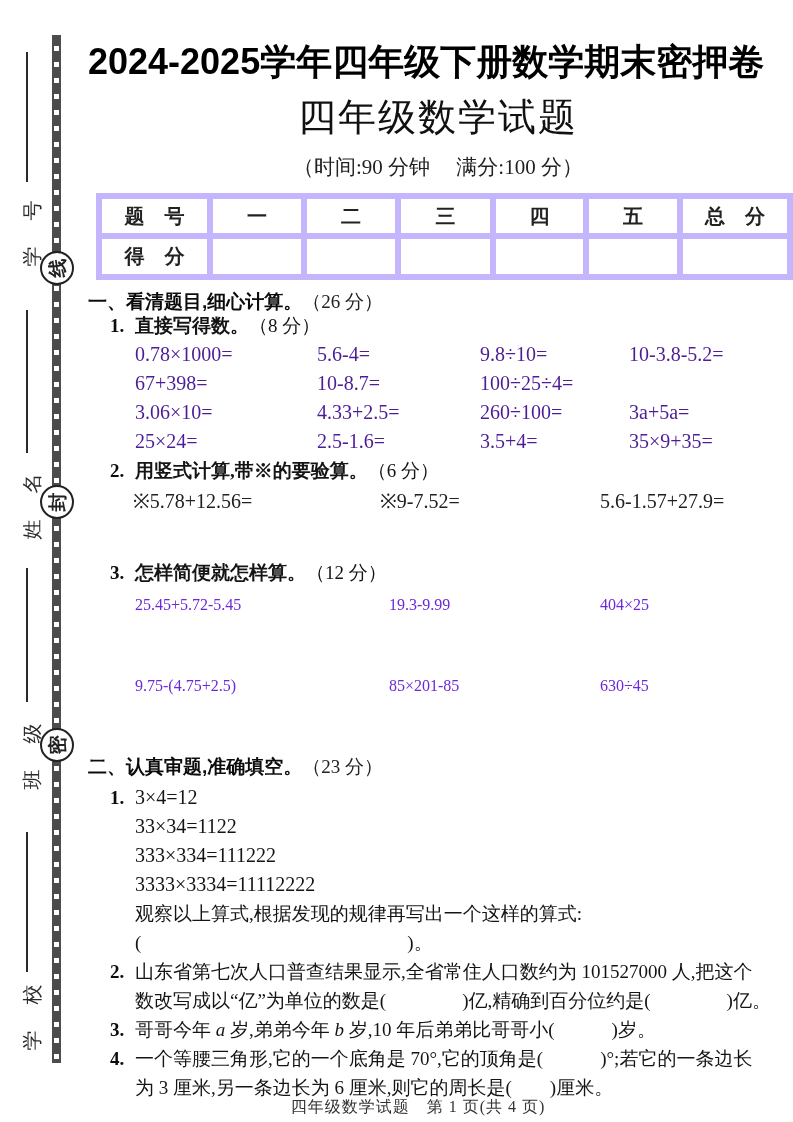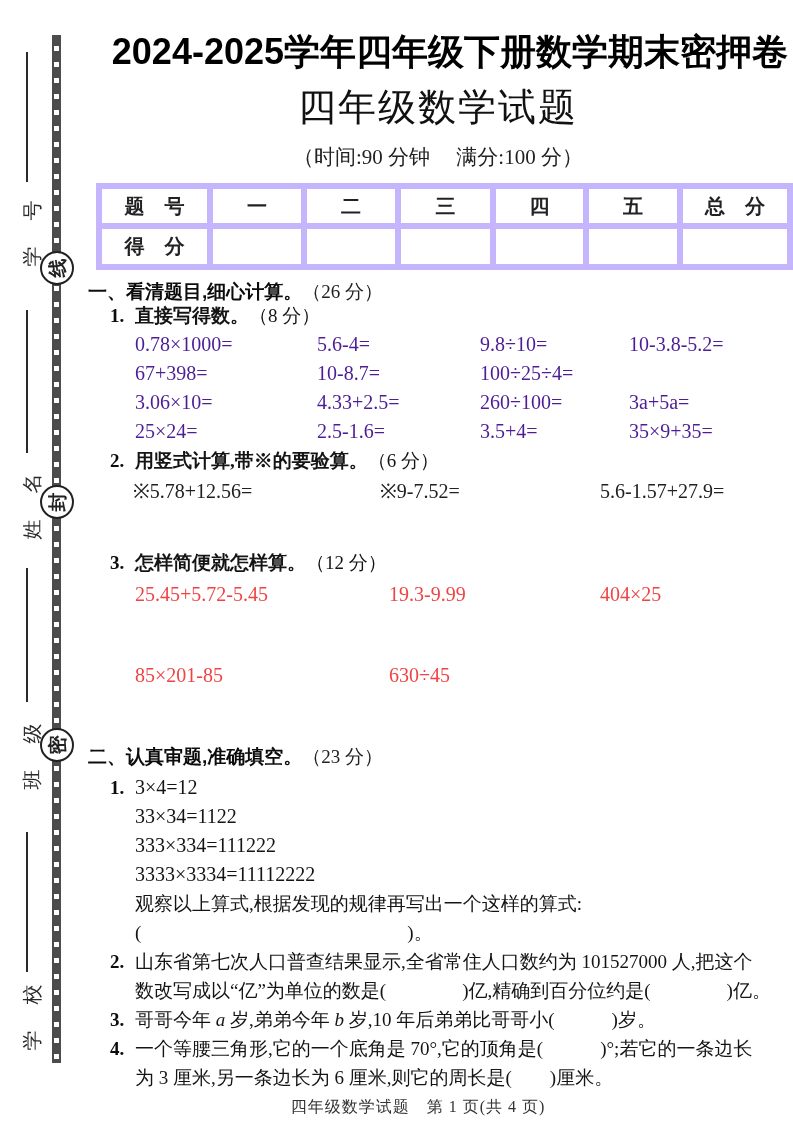--- a/index.html
+++ b/index.html
@@ -32,21 +32,21 @@
   .seal-circle{
     position:absolute; left:40px; width:34px; height:34px; border:2px solid #222;
     border-radius:50%; background:#fff; display:flex; align-items:center; justify-content:center;
   }
   .seal-circle span{ transform:rotate(-90deg); font-size:19px; font-weight:bold; color:#222; }
   .seal-circle.c1{ top:251px; } .seal-circle.c2{ top:485px; } .seal-circle.c3{ top:728px; }
 
   
   .main{ position:absolute; left:88px; top:0; width:700px; }
   .title{
-    margin-top:30px; text-align:right; font-size:36px; line-height:44px;
+    margin-top:40px; text-align:left; font-size:36px; line-height:44px;
     font-weight:bold; color:#000; letter-spacing:0px;
     font-family:"Liberation Sans","DejaVu Sans",sans-serif;
   }
   .subtitle{ margin-top:10px; text-align:center; font-size:38px; line-height:46px; letter-spacing:2px; color:#111; }
   .info{ margin-top:14px; text-align:center; font-size:21px; line-height:26px; color:#222; }
 
   table.score-table{ margin:13px 0 0 8px; border-collapse:collapse; table-layout:fixed; width:691px; }
   table.score-table td{
     border:6px solid #c4b5fd; text-align:center; vertical-align:middle;
     font-size:20px; color:#222; font-weight:bold;
@@ -70,21 +70,21 @@
     display:grid; grid-template-columns:182px 163px 149px 1fr;
     padding-left:47px; font-size:20px; line-height:29px; color:#4c1d95; white-space:nowrap;
   }
   .eq-grid.first{ margin-top:2px; }
   .calc-row{
     display:grid; grid-template-columns:247px 220px 1fr;
     padding-left:45px; font-size:20px; line-height:29px; color:#202020; margin-top:4px; white-space:nowrap;
   }
   .simp-row{
     display:grid; grid-template-columns:254px 211px 1fr;
-    padding-left:47px; font-size:20px; line-height:29px; color:#ef4444; white-space:nowrap;
+    padding-left:47px; font-size:16px; line-height:29px; color:#6d28d9; white-space:nowrap;
   }
   .gap-q3{ margin-top:45px; }
   .row-sp1{ margin-top:5px; }
   .row-sp2{ margin-top:52px; }
   .sec2{ margin-top:55px; }
 
   .s2line{ font-size:19px; line-height:29px; color:#141414; }
   .s2line .math{ font-size:20px; }
   .var{ font-style:italic; font-family:"Liberation Serif","DejaVu Serif",serif; }
   .s2-first{ margin-top:4px; }
@@ -198,20 +198,21 @@
 
   <div class="item q-header gap-q3">
     <span class="label">3.</span><span class="q-text">怎样简便就怎样算。</span><span class="pts">（12 分）</span>
   </div>
   <div class="simp-row row-sp1">
     <span>25.45+5.72-5.45</span>
     <span>19.3-9.99</span>
     <span>404×25</span>
   </div>
   <div class="simp-row row-sp2">
+    <span>9.75-(4.75+2.5)</span>
     <span>85×201-85</span>
     <span>630÷45</span>
   </div>
 
   <div class="sec-heading sec2"><span>二、认真审题,准确填空。</span><span class="pts">（23 分）</span></div>
 
   <div class="item s2line s2-first">
     <span class="label">1.</span><span class="math">3×4=12</span>
   </div>
   <div class="item s2line"><span class="math">33×34=1122</span></div>

